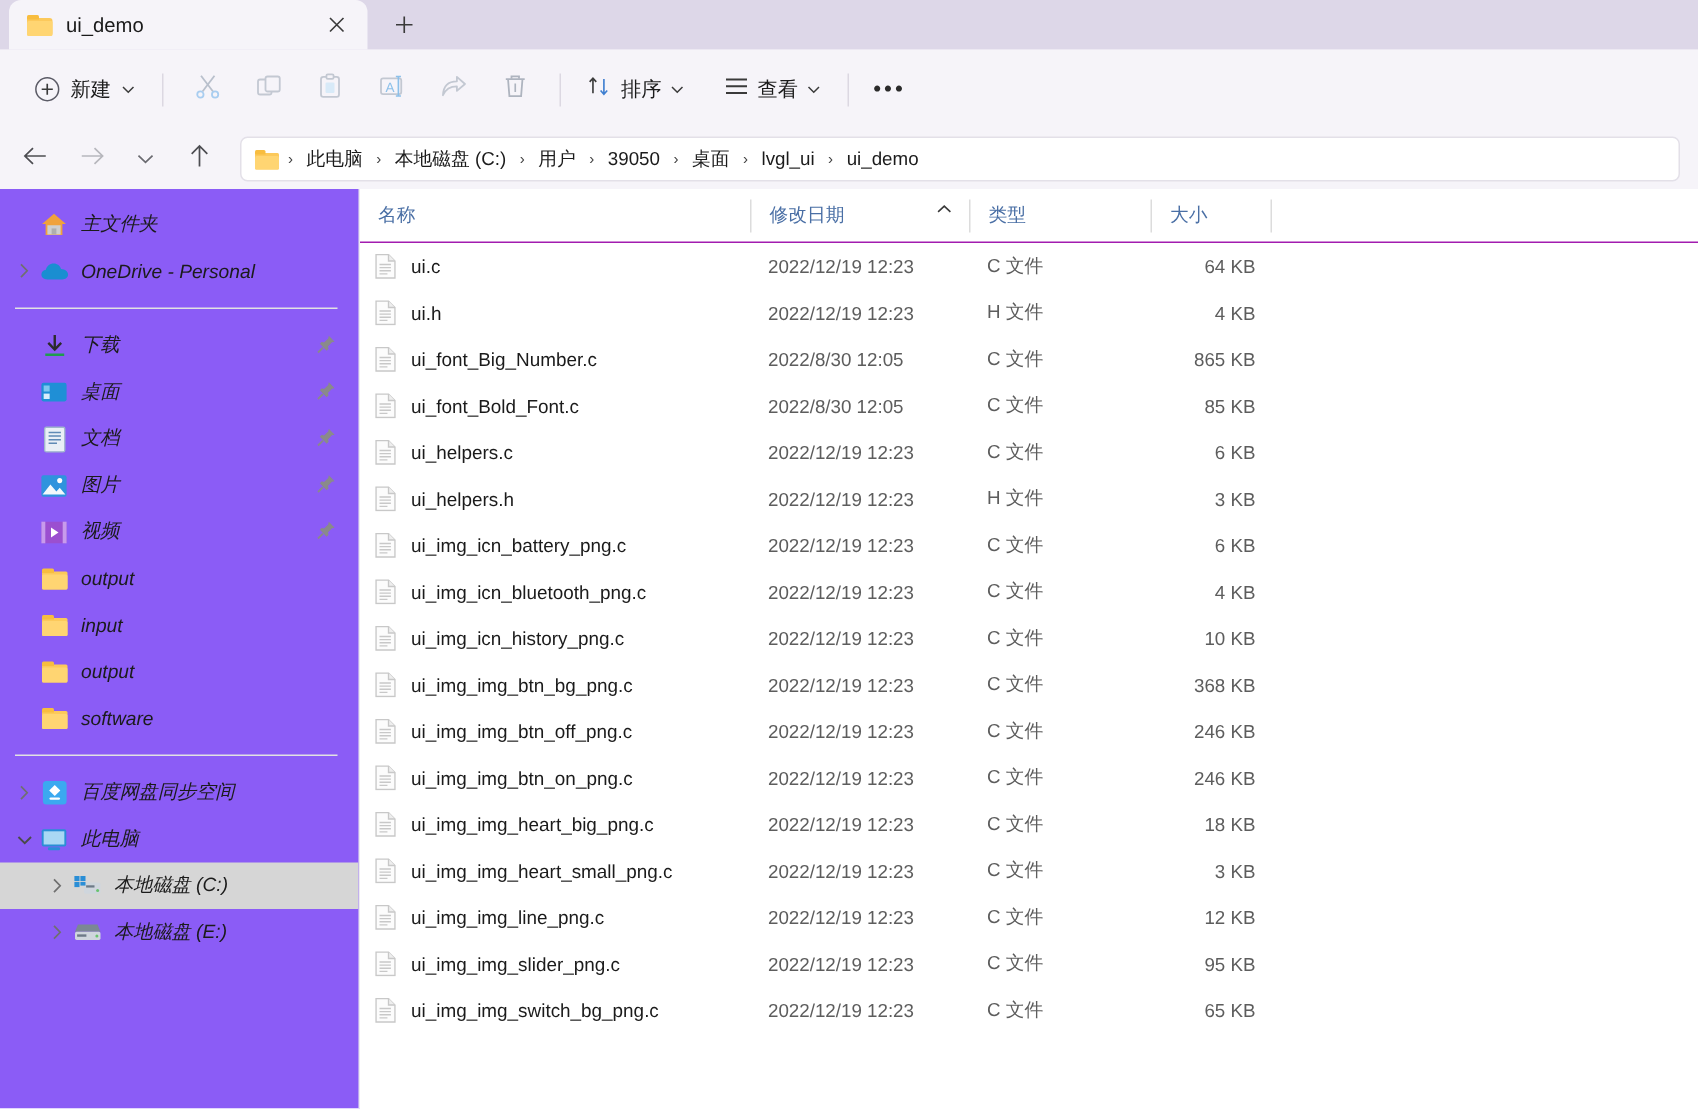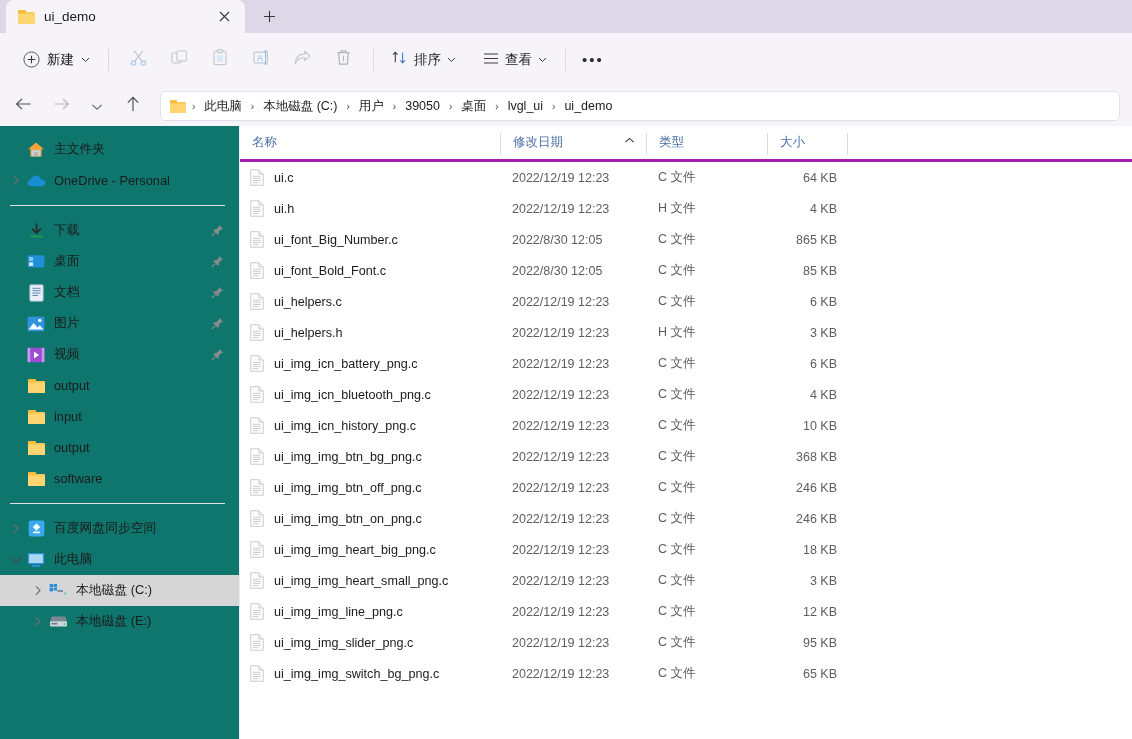--- a/index.html
+++ b/index.html
@@ -63,22 +63,22 @@
     display:flex; align-items:center; padding-left: 9px; gap: 0px; }
   .crumb-folder { width: 16px; height: 13px; position: relative; flex:0 0 auto; margin-right: 2px;}
   .crumb-folder .tb { position:absolute; left:0; top:2px; width:16px;height:11px;background:#fcc95b;border-radius:1px;}
   .crumb-folder .tt { position:absolute; left:0; top:0; width:7px;height:3px;background:#f8bd3f;border-radius:1px 1px 0 0;}
   .crumb-folder .tf { position:absolute; left:0; top:4px; width:16px;height:9px;background:#ffd572;border-radius:1px;}
   .crumb { font-size: 12.5px; color: #1b1b1b; padding: 3px 5px; border-radius: 3px; white-space:nowrap; }
   .crumb-sep { color:#444; font-size: 10px; padding: 0 4px; user-select:none; }
 
   
   .body { display: flex; height: 613px; background: #ffffff; }
-  .sidebar { width: 240px; height: 613px; background:#0f766e; position: relative;
-    overflow: hidden; border-right: 1px solid #eceaf0; }
+  .sidebar { width: 240px; height: 613px; background:#8b5cf6; position: relative;
+    overflow: hidden; border-right: 1px solid #eceaf0; font-style: italic; }
   .content { flex: 1 1 auto; height: 613px; background:#ffffff; position: relative; }
 
   
   .sb-item { height: 31px; display: flex; align-items: center; padding-left: 6px; position: relative; }
   .sb-item.selected { background: #d6d6d6; }
   .sb-chev { width: 20px; height: 31px; display:flex; align-items:center; justify-content:center; flex:0 0 auto; }
   .sb-chev.empty { visibility: hidden; }
   .sb-indent { width: 22px; flex: 0 0 auto; }
   .sb-icon { width: 20px; height: 20px; margin-right: 8px; flex:0 0 auto; position:relative;
     display:flex; align-items:center; justify-content:center; }
@@ -86,21 +86,21 @@
   .sb-pin { position: absolute; right: 14px; top: 8px; width: 14px; height: 14px; }
   .sb-divider { height:1px; background:#e2e2e2; margin: 9px 14px 9px 10px; }
 
   .ic-folder { width:17px;height:14px;position:relative; }
   .ic-folder .tb{position:absolute;left:0;top:2px;width:17px;height:12px;background:#fcc95b;border-radius:1px;}
   .ic-folder .tt{position:absolute;left:0;top:0;width:8px;height:3px;background:#f8bd3f;border-radius:1px 1px 0 0;}
   .ic-folder .tf{position:absolute;left:0;top:4px;width:17px;height:10px;background:#ffd572;border-radius:1px;}
 
   
   .colhdr { height: 36px; display:flex; align-items:center; position: relative;
-    border-bottom: 3px solid #a21caf; }
+    border-bottom: 1px solid #a21caf; }
   .col { font-size: 12.5px; color: #4a6fa5; position: relative; height: 36px;
     display:flex; align-items:center; }
   .col .lbl { padding-left: 12px; }
   .col-divider { position:absolute; top: 7px; width:1px; height: 22px; background:#dcdcdc; }
   .sort-caret { position: absolute; left: 384px; top: 4px; }
 
   
   .rows { position: relative; }
   .row { height: 31px; display: flex; align-items: center; position: relative; }
   .cell-name { display:flex; align-items:center; padding-left: 10px; }

